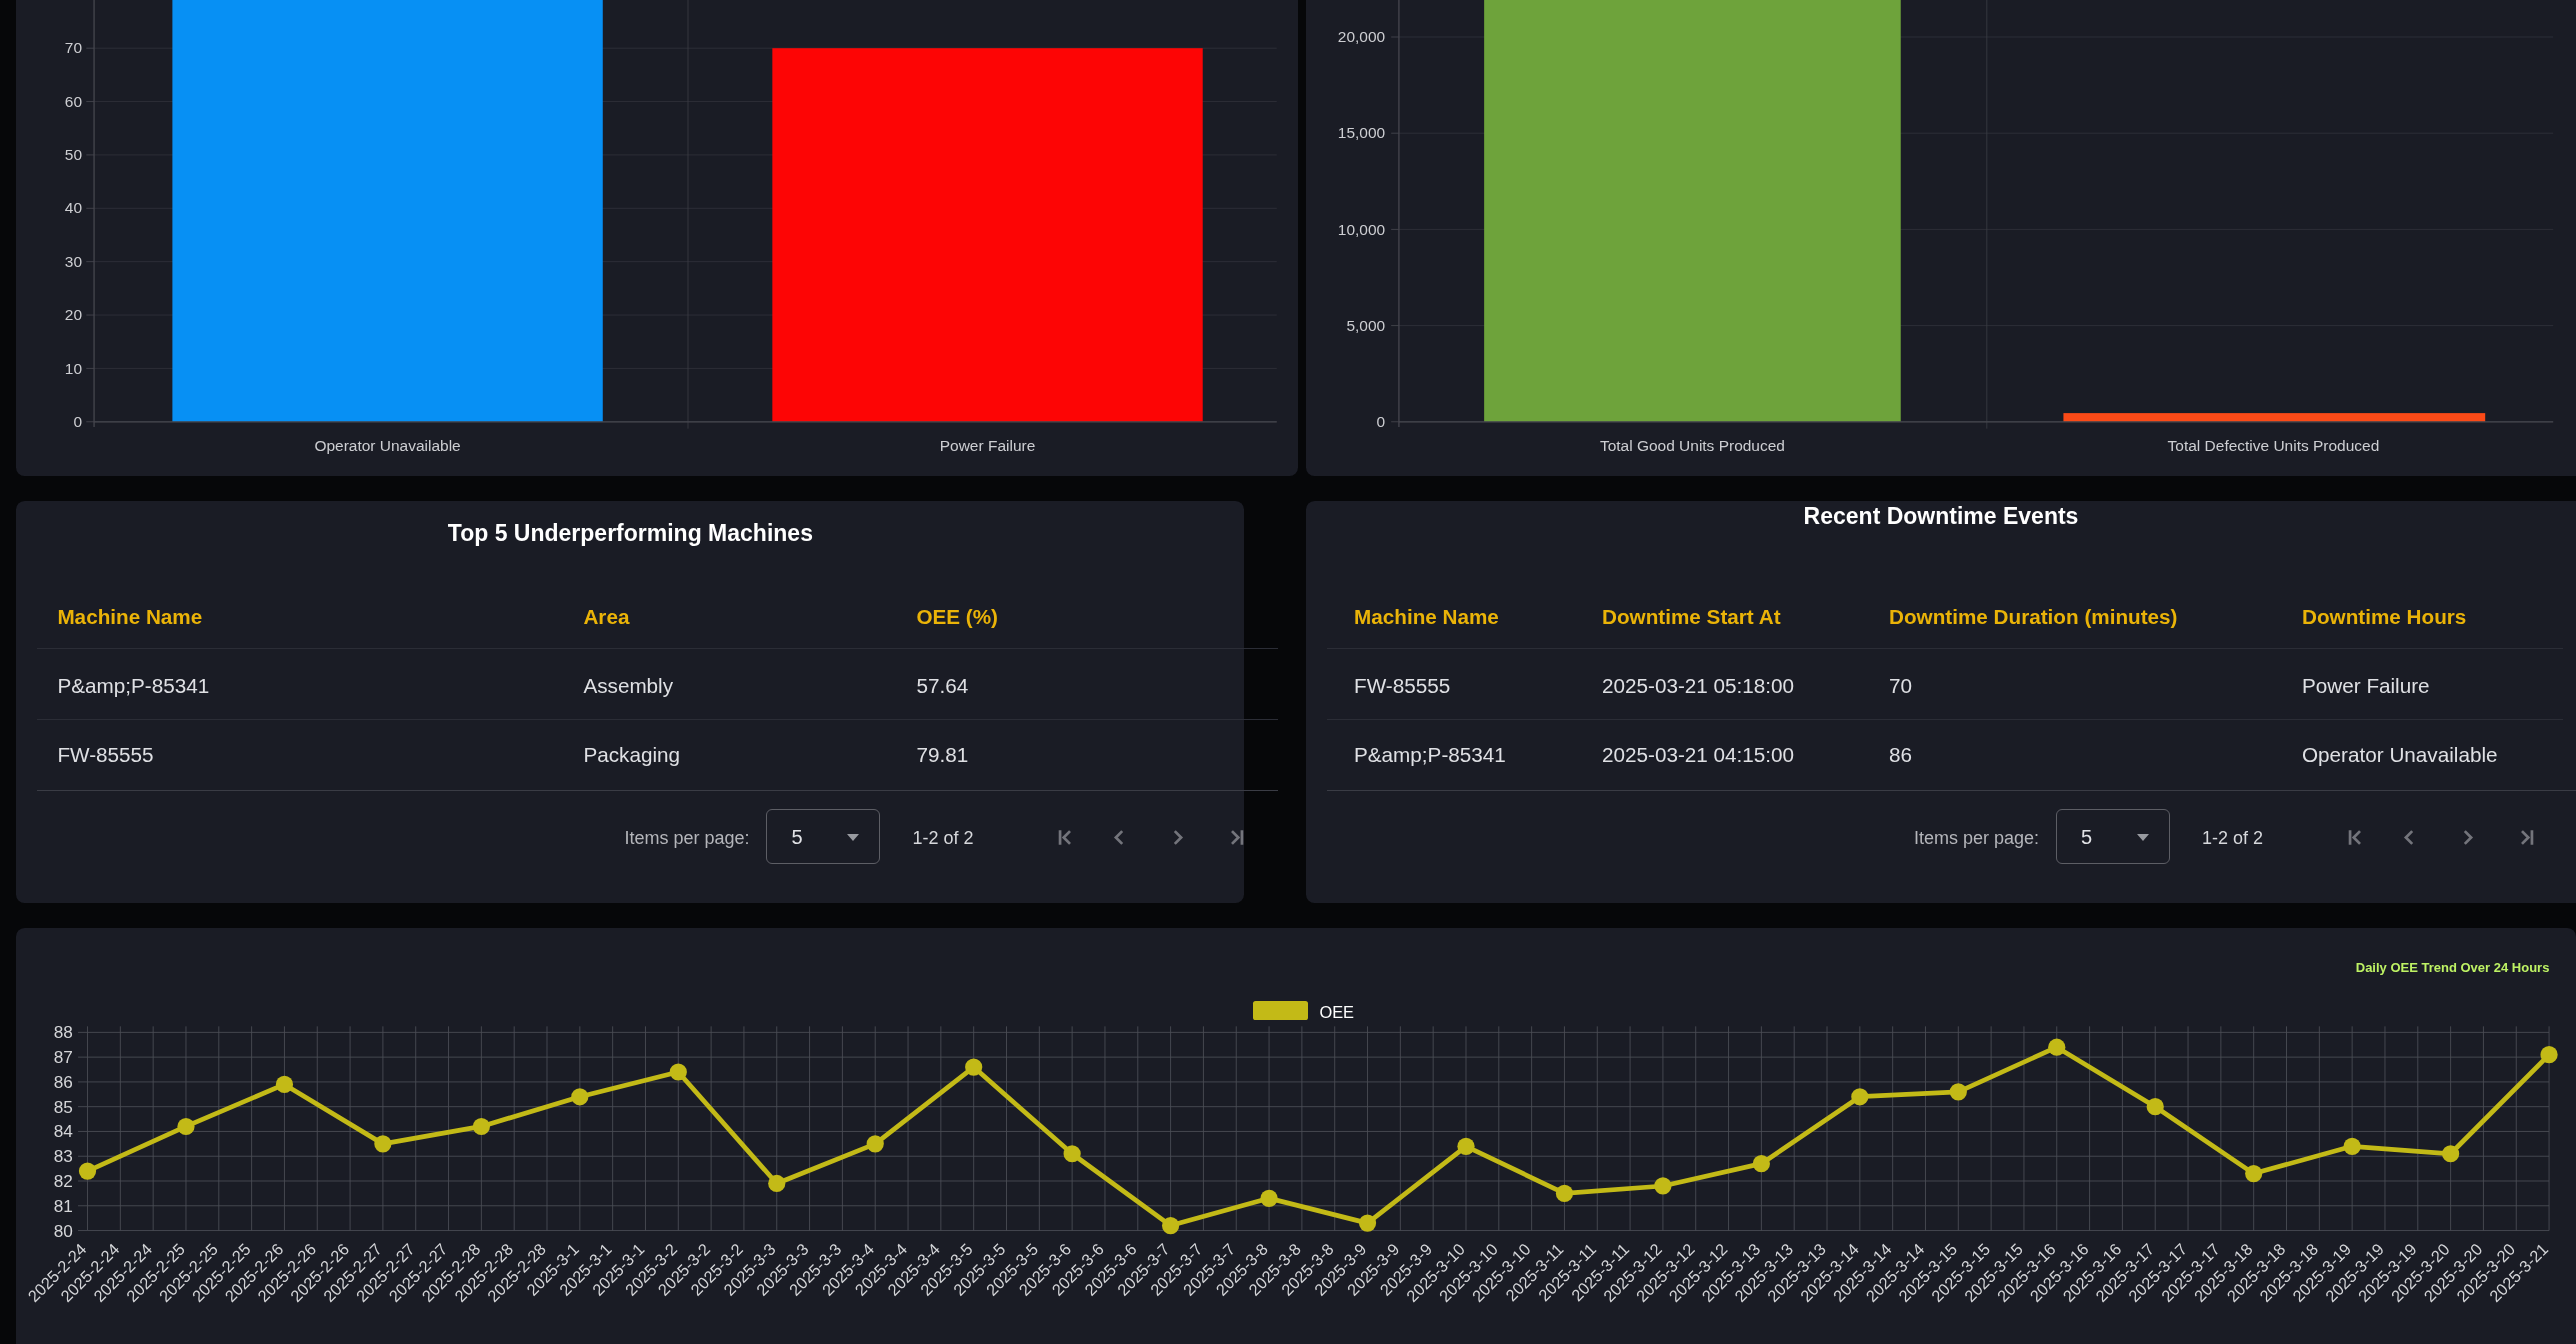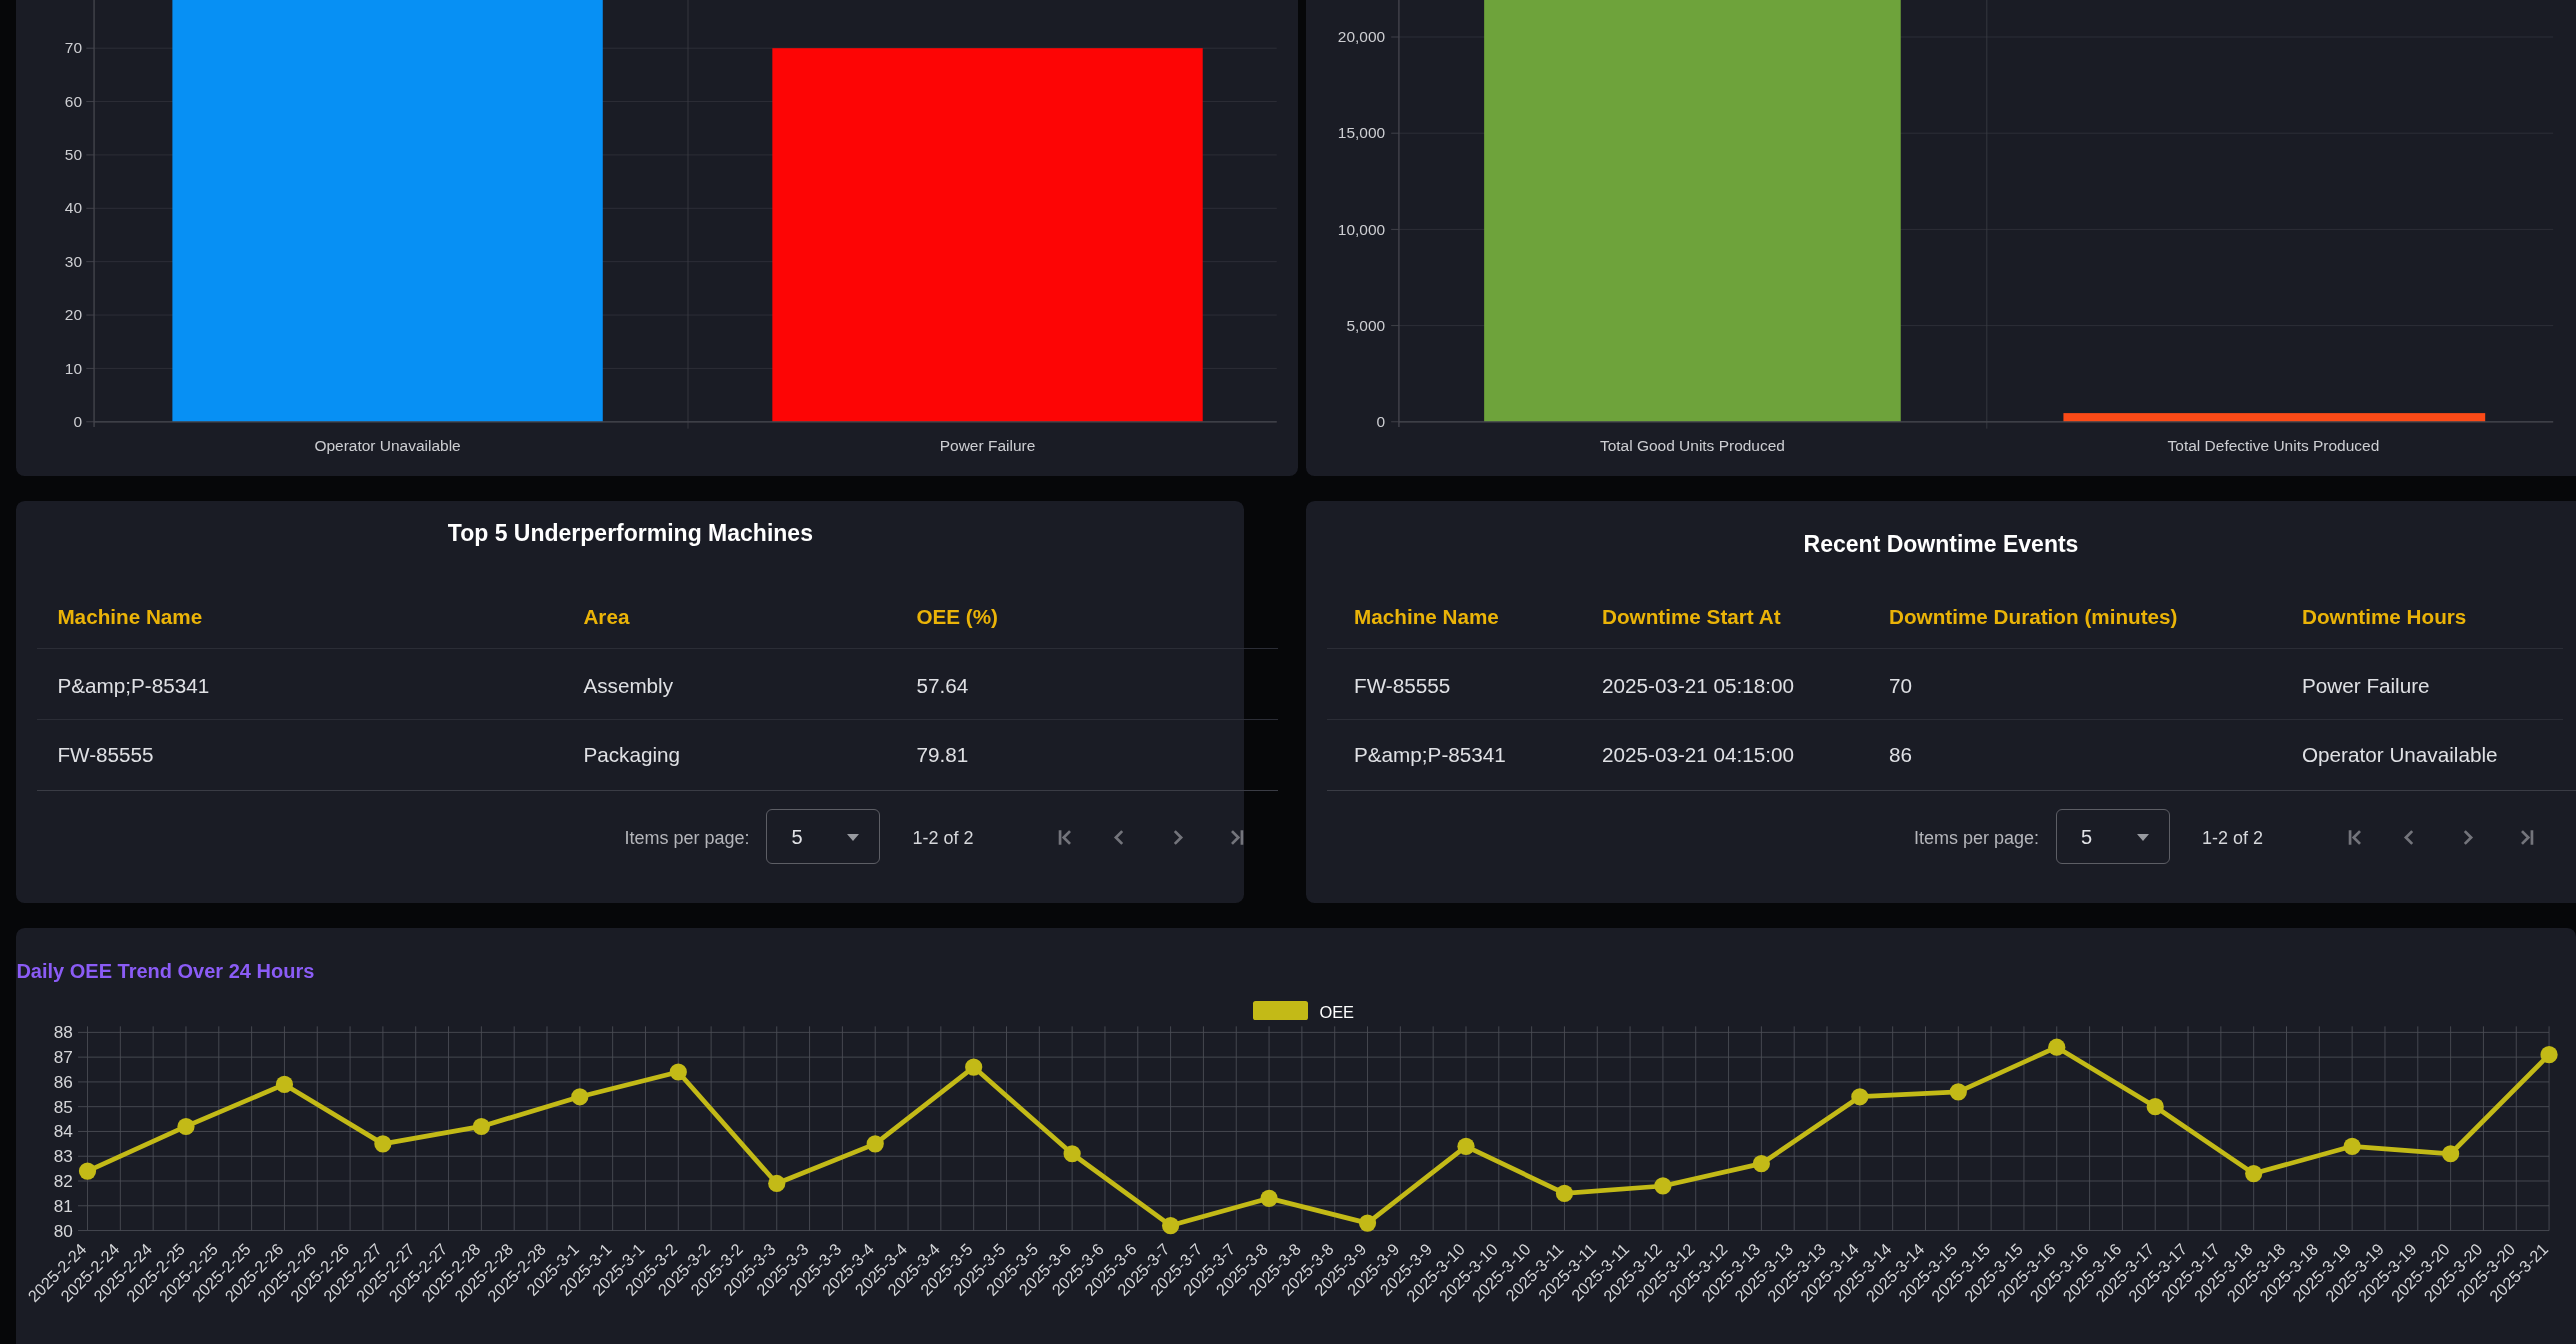--- a/index.html
+++ b/index.html
@@ -18,21 +18,21 @@
   .divider.strong{background:#3a3c45}
   .pg-label{position:absolute;font-size:18px;color:#b4b5ba;line-height:1}
   .pg-range{position:absolute;font-size:18px;color:#d7d8dc;line-height:1;text-align:left}
   .pg-select{position:absolute;width:114px;height:55px;border:0.9px solid #5d5e65;border-radius:6px;box-sizing:border-box}
   .pg-select .val{position:absolute;left:24px;top:17px;font-size:20px;color:#e2e3e7;line-height:1}
   .pg-select .arr{position:absolute;left:80px;top:24px;width:0;height:0;
     border-left:6.9px solid transparent;border-right:6.9px solid transparent;border-top:7.8px solid #989aa0}
   .pg-icon{position:absolute;width:29px;height:29px}
   .pg-icon svg{position:static;width:29px;height:29px}
   .pg-icon path,.pg-icon line{stroke:#73747b;stroke-width:3;fill:none;stroke-linejoin:miter}
-  .chart-title{position:absolute;text-align:left;font-size:20px;font-weight:700;color:#8b5cf6;line-height:1}
+  .chart-title{position:absolute;text-align:right;font-size:13px;font-weight:700;color:#bef264;line-height:1}
   .legend{position:absolute;height:20.7px}
   .legend .swatch{position:absolute;left:0;top:0;width:55px;height:19px;border-radius:2.6px}
   .legend .lab{position:absolute;left:66px;top:2.6px;font-size:16.4px;color:#ffffff;line-height:1}
 </style>
 </head>
 <body>
 
 <div class="card" style="left:16.4px;top:-181px;width:1282px;height:657px">
   <svg id="chart-downtime" width="1282" height="476" viewBox="0 0 1488 553" style="left:0;top:181px">
       <line x1="90" y1="490" x2="1464" y2="490" stroke="#30313a" stroke-width="1"></line>
@@ -149,21 +149,21 @@
     <span class="pg-icon" style="left:1206px;top:322px">
       <svg viewBox="0 0 32 32">
           <path d="M11 9l7 7-7 7"></path>
           <path d="M22 8v16"></path>
         </svg>
       </span>
   </div>
 </div>
 
 <div class="card" style="left:1306px;top:501px;width:1284px;height:402px">
-  <div class="tbl-title" style="top:32px;width:1270px">Recent Downtime Events</div>
+  <div class="tbl-title" style="top:4px;width:1270px">Recent Downtime Events</div>
 
   <div class="thead" style="top:90px;height:57px">
     <span class="th" style="left:48px;top:15.5px">Machine Name</span>
     <span class="th" style="left:296px;top:15.5px">Downtime Start At</span>
     <span class="th" style="left:583px;top:15.5px">Downtime Duration (minutes)</span>
     <span class="th" style="left:996px;top:15.5px">Downtime Hours</span>
   </div>
   <div class="divider" style="left:20.7px;top:147px;width:1236px"></div>
 
   <div class="trow" style="top:147px;height:71px">

